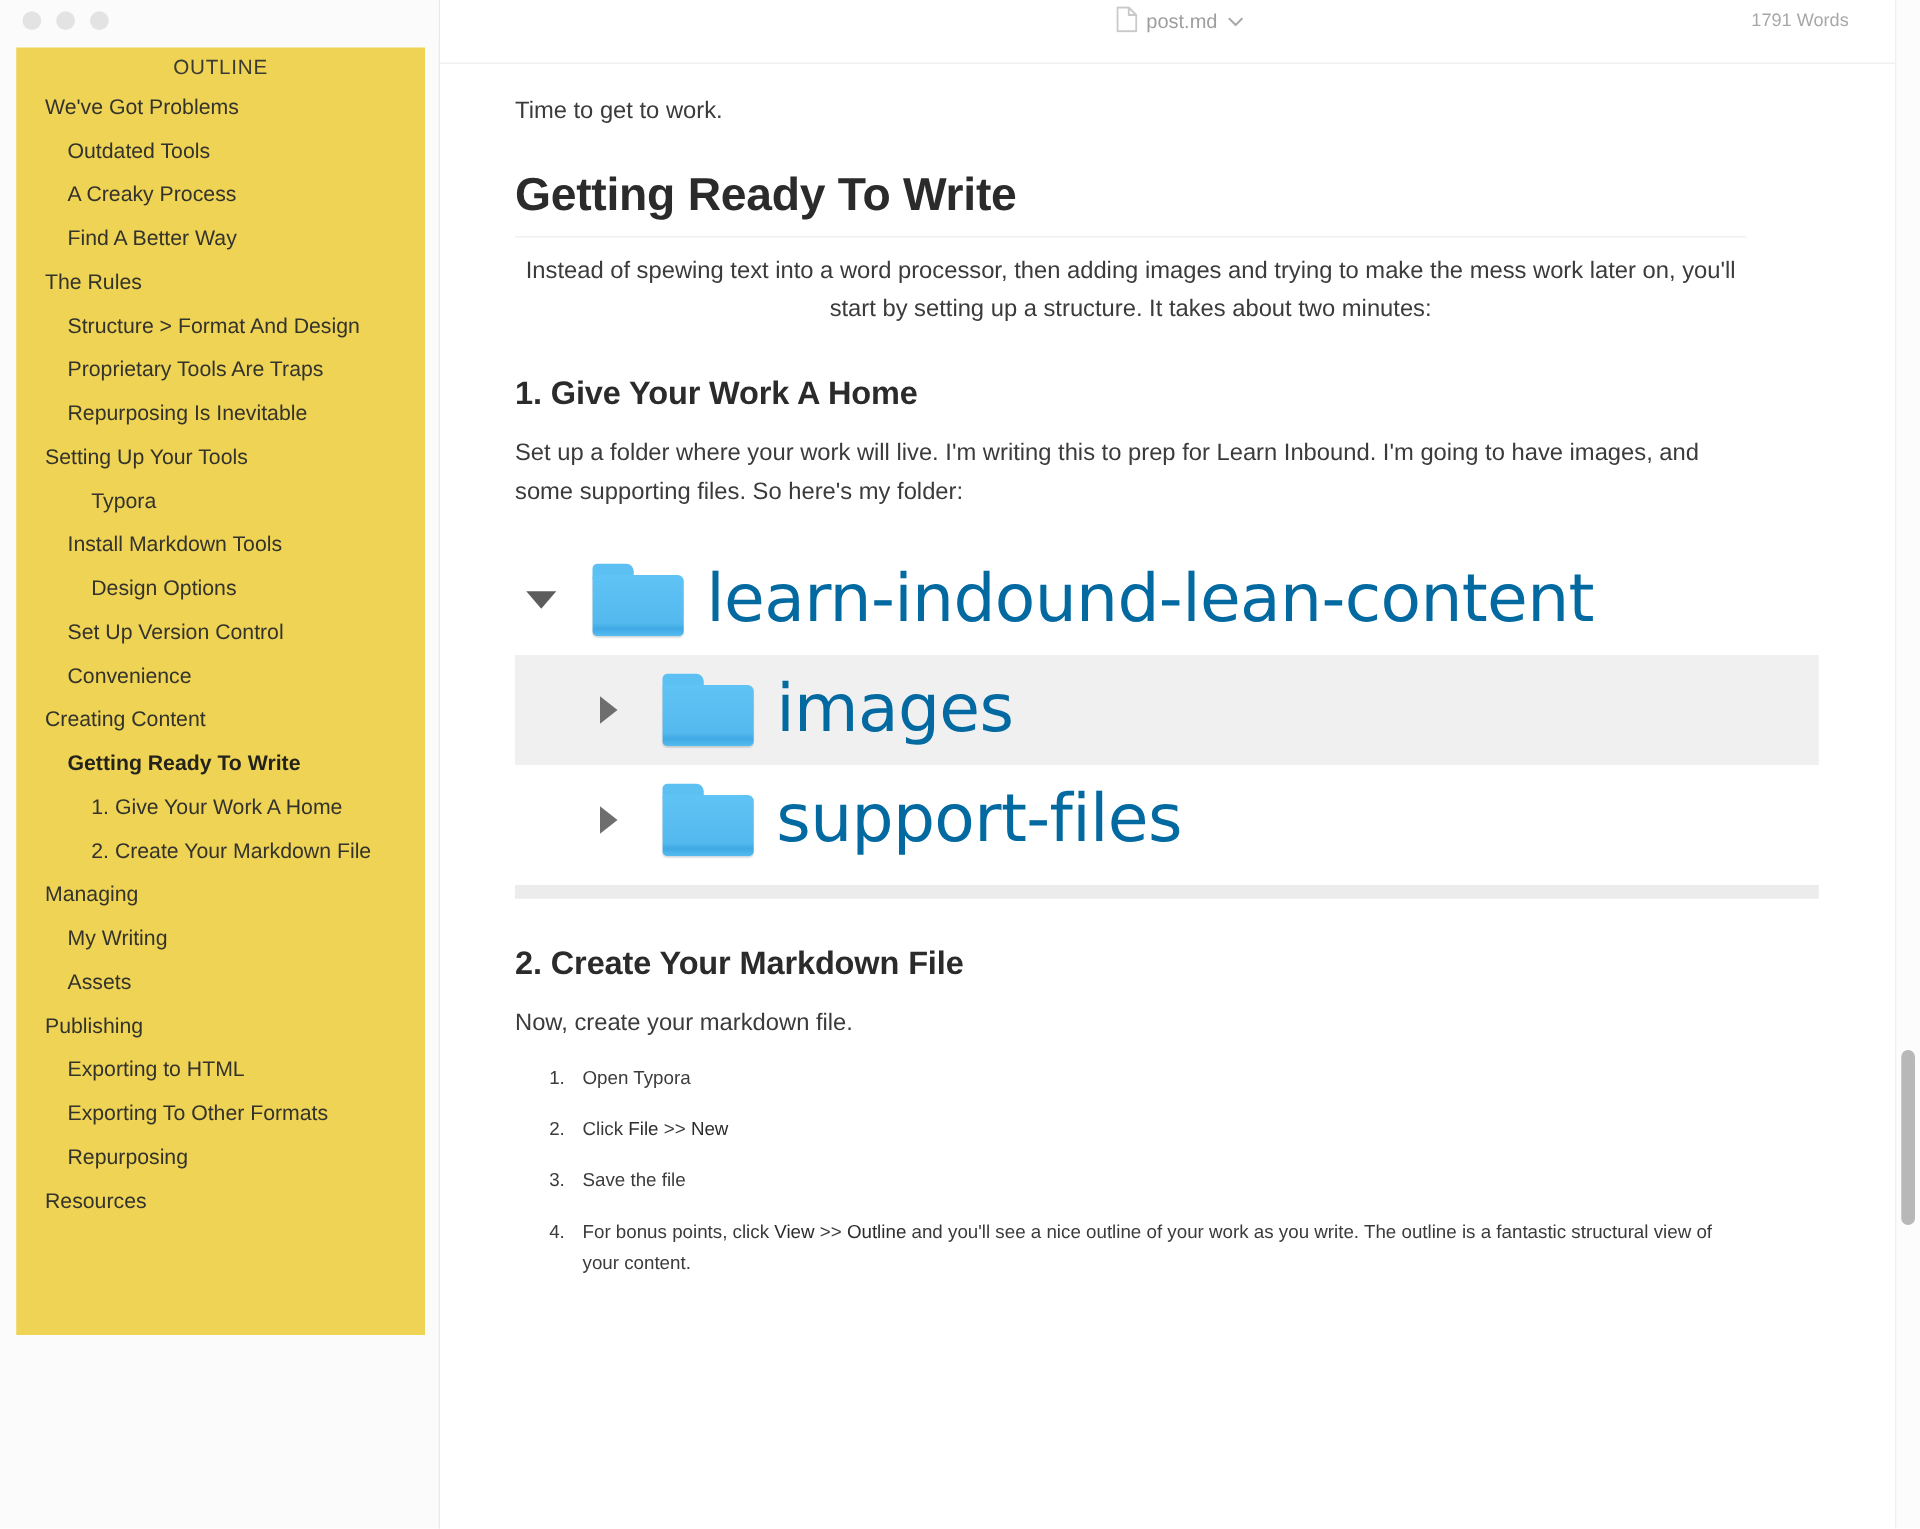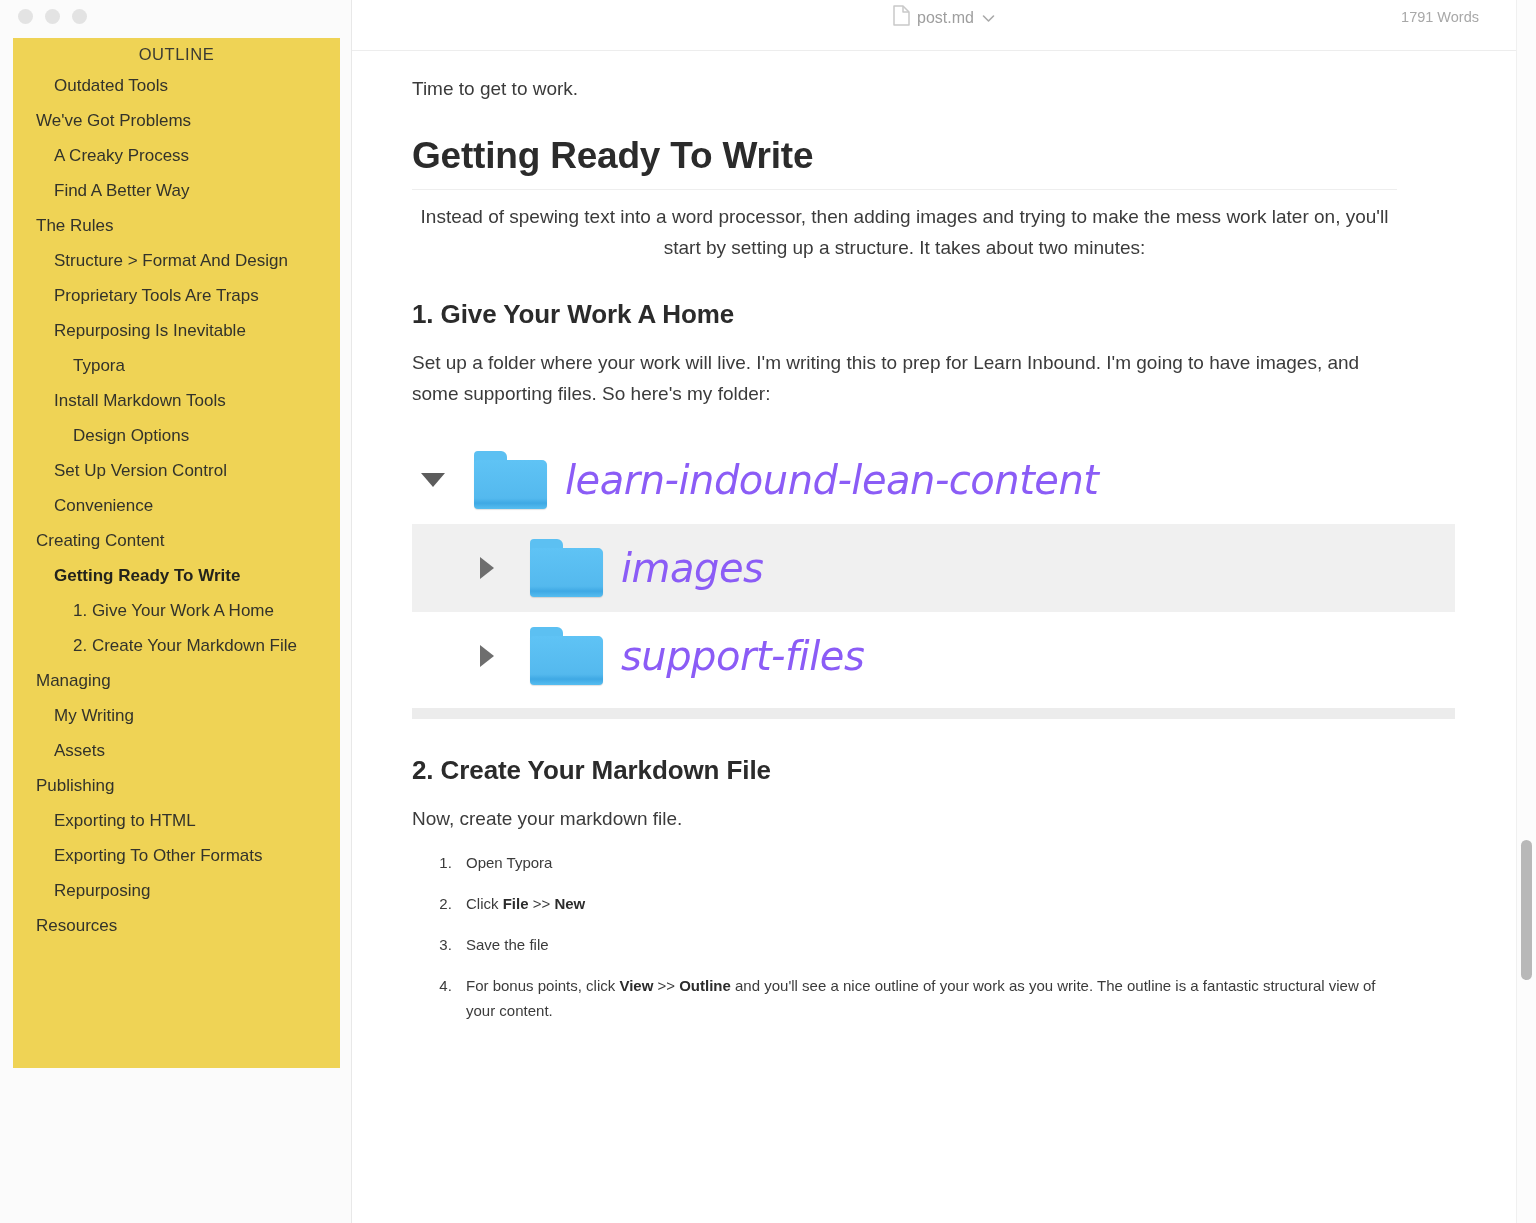--- a/index.html
+++ b/index.html
@@ -210,40 +210,39 @@
   .fs-folder .body {
     position: absolute;
     left: 0; top: 9px;
     width: 73px; height: 49px;
     background: #59bdf0;
     border-radius: 3px 5px 4px 4px;
     background-image: linear-gradient(to bottom, #5fc3f5 0%, #54b9ee 78%, #3fa9e4 88%, #56bdf0 100%);
     box-shadow: 0 1px 1px rgba(0,0,0,0.12);
   }
   .fs-name {
-    font-size: 40px;
-    color: #8b5cf6;
+    font-size: 53px;
+    color: #0369a1;
     letter-spacing: -0.5px;
     white-space: nowrap;
-    font-style: italic;
   }
 
   
   ol.doc-ol {
     margin: 14px 0 0 0;
     padding-left: 44px;
     color: #3b3b3b;
   }
   ol.doc-ol > li {
     font-size: 15px;
     line-height: 1.62;
     margin-bottom: 17px;
     padding-left: 10px;
   }
-  ol.doc-ol b { font-weight: bold; color: #2c2c2c; }
+  ol.doc-ol b { font-weight: normal; color: #2c2c2c; }
 
   .bottom-h1 {
     font-size: 37px;
     font-weight: bold;
     color: #2b2b2b;
     margin: 155px 0 0 0;
     letter-spacing: -0.2px;
   }
 
   
@@ -273,28 +272,29 @@
 
     <div class="titlebar">
       <div class="traffic t1"></div>
       <div class="traffic t2"></div>
       <div class="traffic t3"></div>
     </div>
 
     <div class="outline-panel" style="background: rgb(239, 211, 85);">
       <div class="outline-header">OUTLINE</div>
       <ul class="outline-list" id="outline-list">
+          <li class="outline-item lvl-1"><span>We've Got Problems</span></li>
           <li class="outline-item lvl-2"><span>Outdated Tools</span></li>
-          <li class="outline-item lvl-1"><span>We've Got Problems</span></li>
           <li class="outline-item lvl-2"><span>A Creaky Process</span></li>
           <li class="outline-item lvl-2"><span>Find A Better Way</span></li>
           <li class="outline-item lvl-1"><span>The Rules</span></li>
           <li class="outline-item lvl-2"><span>Structure &gt; Format And Design</span></li>
           <li class="outline-item lvl-2"><span>Proprietary Tools Are Traps</span></li>
           <li class="outline-item lvl-2"><span>Repurposing Is Inevitable</span></li>
+          <li class="outline-item lvl-1"><span>Setting Up Your Tools</span></li>
           <li class="outline-item lvl-3"><span>Typora</span></li>
           <li class="outline-item lvl-2"><span>Install Markdown Tools</span></li>
           <li class="outline-item lvl-3"><span>Design Options</span></li>
           <li class="outline-item lvl-2"><span>Set Up Version Control</span></li>
           <li class="outline-item lvl-2"><span>Convenience</span></li>
           <li class="outline-item lvl-1"><span>Creating Content</span></li>
           <li class="outline-item lvl-2 active"><span>Getting Ready To Write</span></li>
           <li class="outline-item lvl-3"><span>1. Give Your Work A Home</span></li>
           <li class="outline-item lvl-3"><span>2. Create Your Markdown File</span></li>
           <li class="outline-item lvl-1"><span>Managing</span></li>

